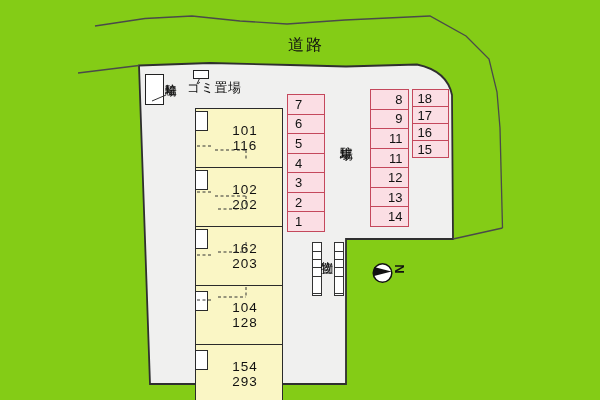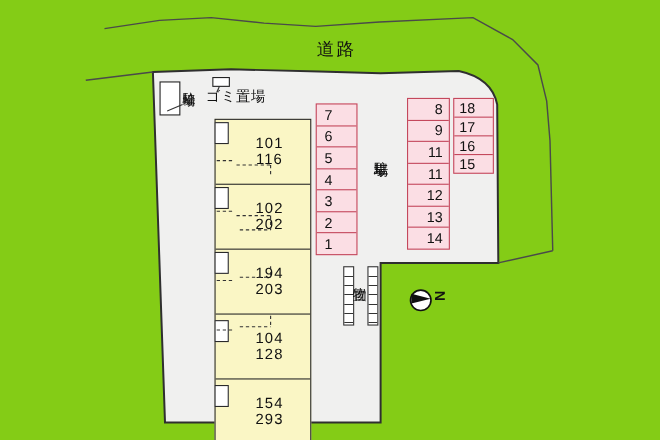--- a/index.html
+++ b/index.html
@@ -82,21 +82,21 @@
     <div class="unit">
       <div class="porch"></div>
       <div class="unit-label">
         <div>102</div>
         <div>202</div>
       </div>
     </div>
     <div class="unit">
       <div class="porch"></div>
       <div class="unit-label">
-        <div>194</div>
+        <div>162</div>
         <div>203</div>
       </div>
     </div>
     <div class="unit">
       <div class="porch"></div>
       <div class="unit-label">
         <div>104</div>
         <div>128</div>
       </div>
     </div>

